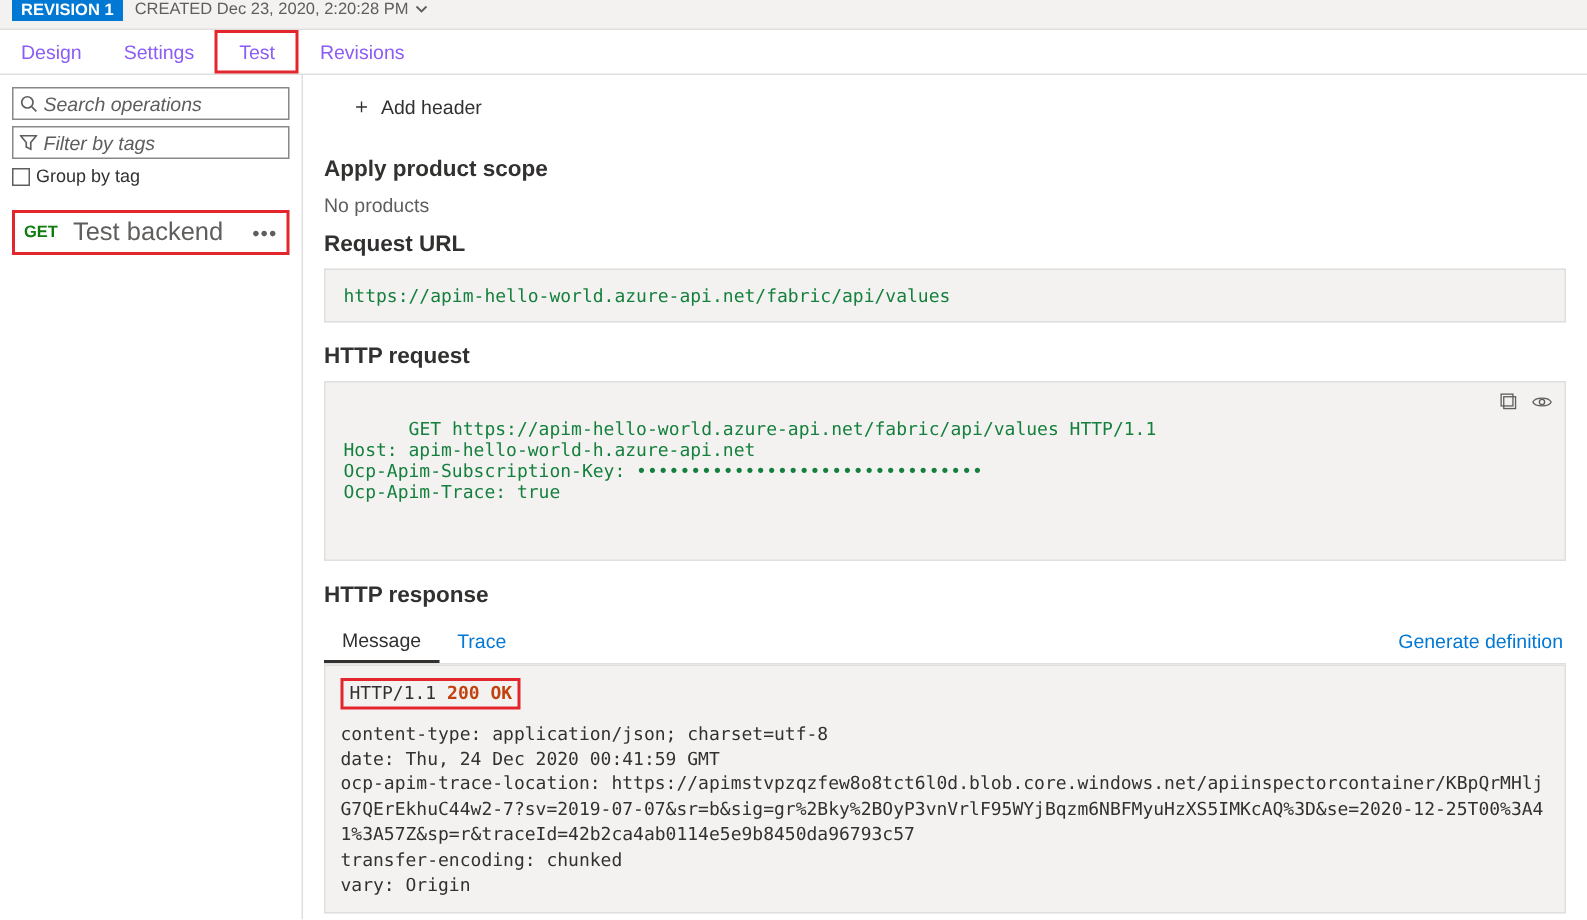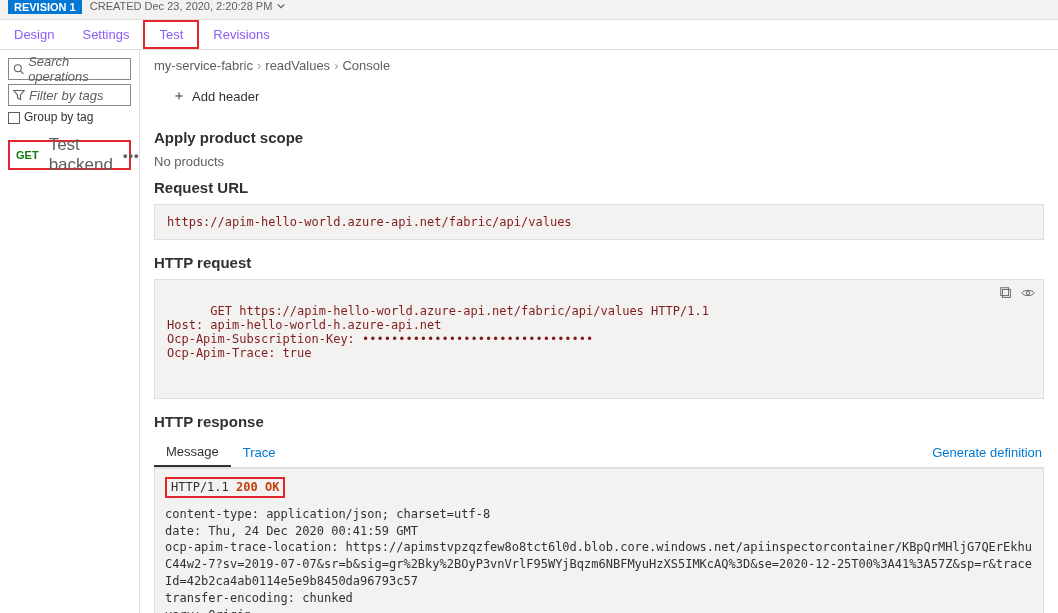--- a/index.html
+++ b/index.html
@@ -5,37 +5,37 @@
   * { box-sizing: border-box; margin: 0; padding: 0; }
   body { font-family: "Segoe UI", -apple-system, sans-serif; font-size: 13px; color: #323130; background: #fff; width: 1058px; height: 613px; overflow: hidden; }
   .revision-bar { background: #f3f2f1; border-bottom: 1px solid #e1dfdd; height: 20px; display: flex; align-items: flex-start; padding: 0 8px; font-size: 11px; }
   .revision-badge { background: #0078d4; color: #fff; font-weight: 600; padding: 1px 6px; margin-right: 8px; }
   .revision-created { color: #605e5c; display: flex; align-items: center; gap: 4px; }
   .chev { width: 10px; height: 10px; }
   .tabs-row { display: flex; border-bottom: 1px solid #e1dfdd; height: 30px; align-items: center; }
   .tab { padding: 0 14px; color: #8b5cf6; font-size: 13px; cursor: pointer; height: 100%; display: flex; align-items: center; }
   .tab.highlighted { border: 2px solid #e3262e; }
   .layout { display: flex; height: calc(613px - 20px - 30px); }
-  .sidebar { width: 140px; border-right: 1px solid #e1dfdd; padding: 8px 8px; }
+  .sidebar { width: 202px; border-right: 1px solid #e1dfdd; padding: 8px 8px; }
   .search-box, .filter-box { border: 1px solid #8a8886; height: 22px; display: flex; align-items: center; padding: 0 4px; margin-bottom: 4px; font-style: italic; color: #605e5c; gap: 4px; }
   .groupby { display: flex; align-items: flex-end; gap: 4px; font-size: 12px; margin-top: 4px; }
   .checkbox { width: 12px; height: 12px; border: 1px solid #605e5c; }
   .op-row { margin-top: 16px; border: 2px solid #e3262e; height: 30px; display: flex; align-items: center; padding: 0 6px; gap: 10px; justify-content: space-between; }
   .op-left { display: flex; align-items: center; gap: 10px; }
   .op-method { color: #107c10; font-weight: 700; font-size: 11px; }
   .op-name { color: #605e5c; font-size: 17px; }
   .op-dots { color: #605e5c; font-weight: 700; letter-spacing: 1px; }
   .main { flex: 1; padding: 8px 14px; overflow-y: auto; font-size: 13px; }
   .breadcrumb { color: #605e5c; font-size: 13px; margin-bottom: 10px; }
   .breadcrumb .sep { margin: 0 4px; color: #a19f9d; }
   .add-header { display: flex; align-items: center; gap: 6px; padding: 4px 0 14px 18px; font-size: 13px; }
   .plus { font-weight: 400; font-size: 14px; }
   .section-h { font-size: 15px; font-weight: 600; margin: 10px 0 8px; }
   .noprod { color: #605e5c; margin-bottom: 10px; }
-  .code-box { background: #f3f2f1; border: 1px solid #e1dfdd; padding: 10px 12px; font-family: Consolas, monospace; font-size: 12px; color: #7f1d1d; margin-bottom: 14px; white-space: pre-wrap; position: relative; }
+  .code-box { background: #f3f2f1; border: 1px solid #e1dfdd; padding: 10px 12px; font-family: Consolas, monospace; font-size: 12px; color: #15803d; margin-bottom: 14px; white-space: pre-wrap; position: relative; }
   .code-icons { position: absolute; top: 6px; right: 8px; display: flex; gap: 8px; color: #605e5c; }
   .code-icons svg { width: 14px; height: 14px; }
   .resp-tabs { display: flex; align-items: center; border-bottom: 1px solid #e1dfdd; margin-bottom: 0; }
   .resp-tab { padding: 6px 12px; font-size: 13px; cursor: pointer; }
   .resp-tab.active { border-bottom: 2px solid #323130; font-weight: 400; }
   .resp-tab.inactive { color: #0078d4; }
   .gen-def { margin-left: auto; color: #0078d4; cursor: pointer; padding-right: 2px; }
   .resp-body { background: #f3f2f1; border: 1px solid #e1dfdd; padding: 8px 10px 10px; font-family: Consolas, monospace; font-size: 12px; line-height: 1.4; }
   .status-line { display: inline-block; border: 2px solid #e3262e; padding: 0 4px; margin-bottom: 8px; }
   .status-code { color: #c2410c; font-weight: 700; }
@@ -84,23 +84,20 @@
     <div class="op-row">
       <div class="op-left">
         <span class="op-method">GET</span>
         <span class="op-name">Test backend</span>
       </div>
       <span class="op-dots">•••</span>
     </div>
   </div>
 
   <div class="main">
-    <div class="breadcrumb">
-      <span>my-service-fabric</span><span class="sep">›</span><span>readValues</span><span class="sep">›</span><span>Console</span>
-    </div>
 
     <div class="add-header">
       <span class="plus">＋</span>
       <span>Add header</span>
     </div>
 
     <div class="section-h">Apply product scope</div>
     <div class="noprod">No products</div>
 
     <div class="section-h">Request URL</div>

